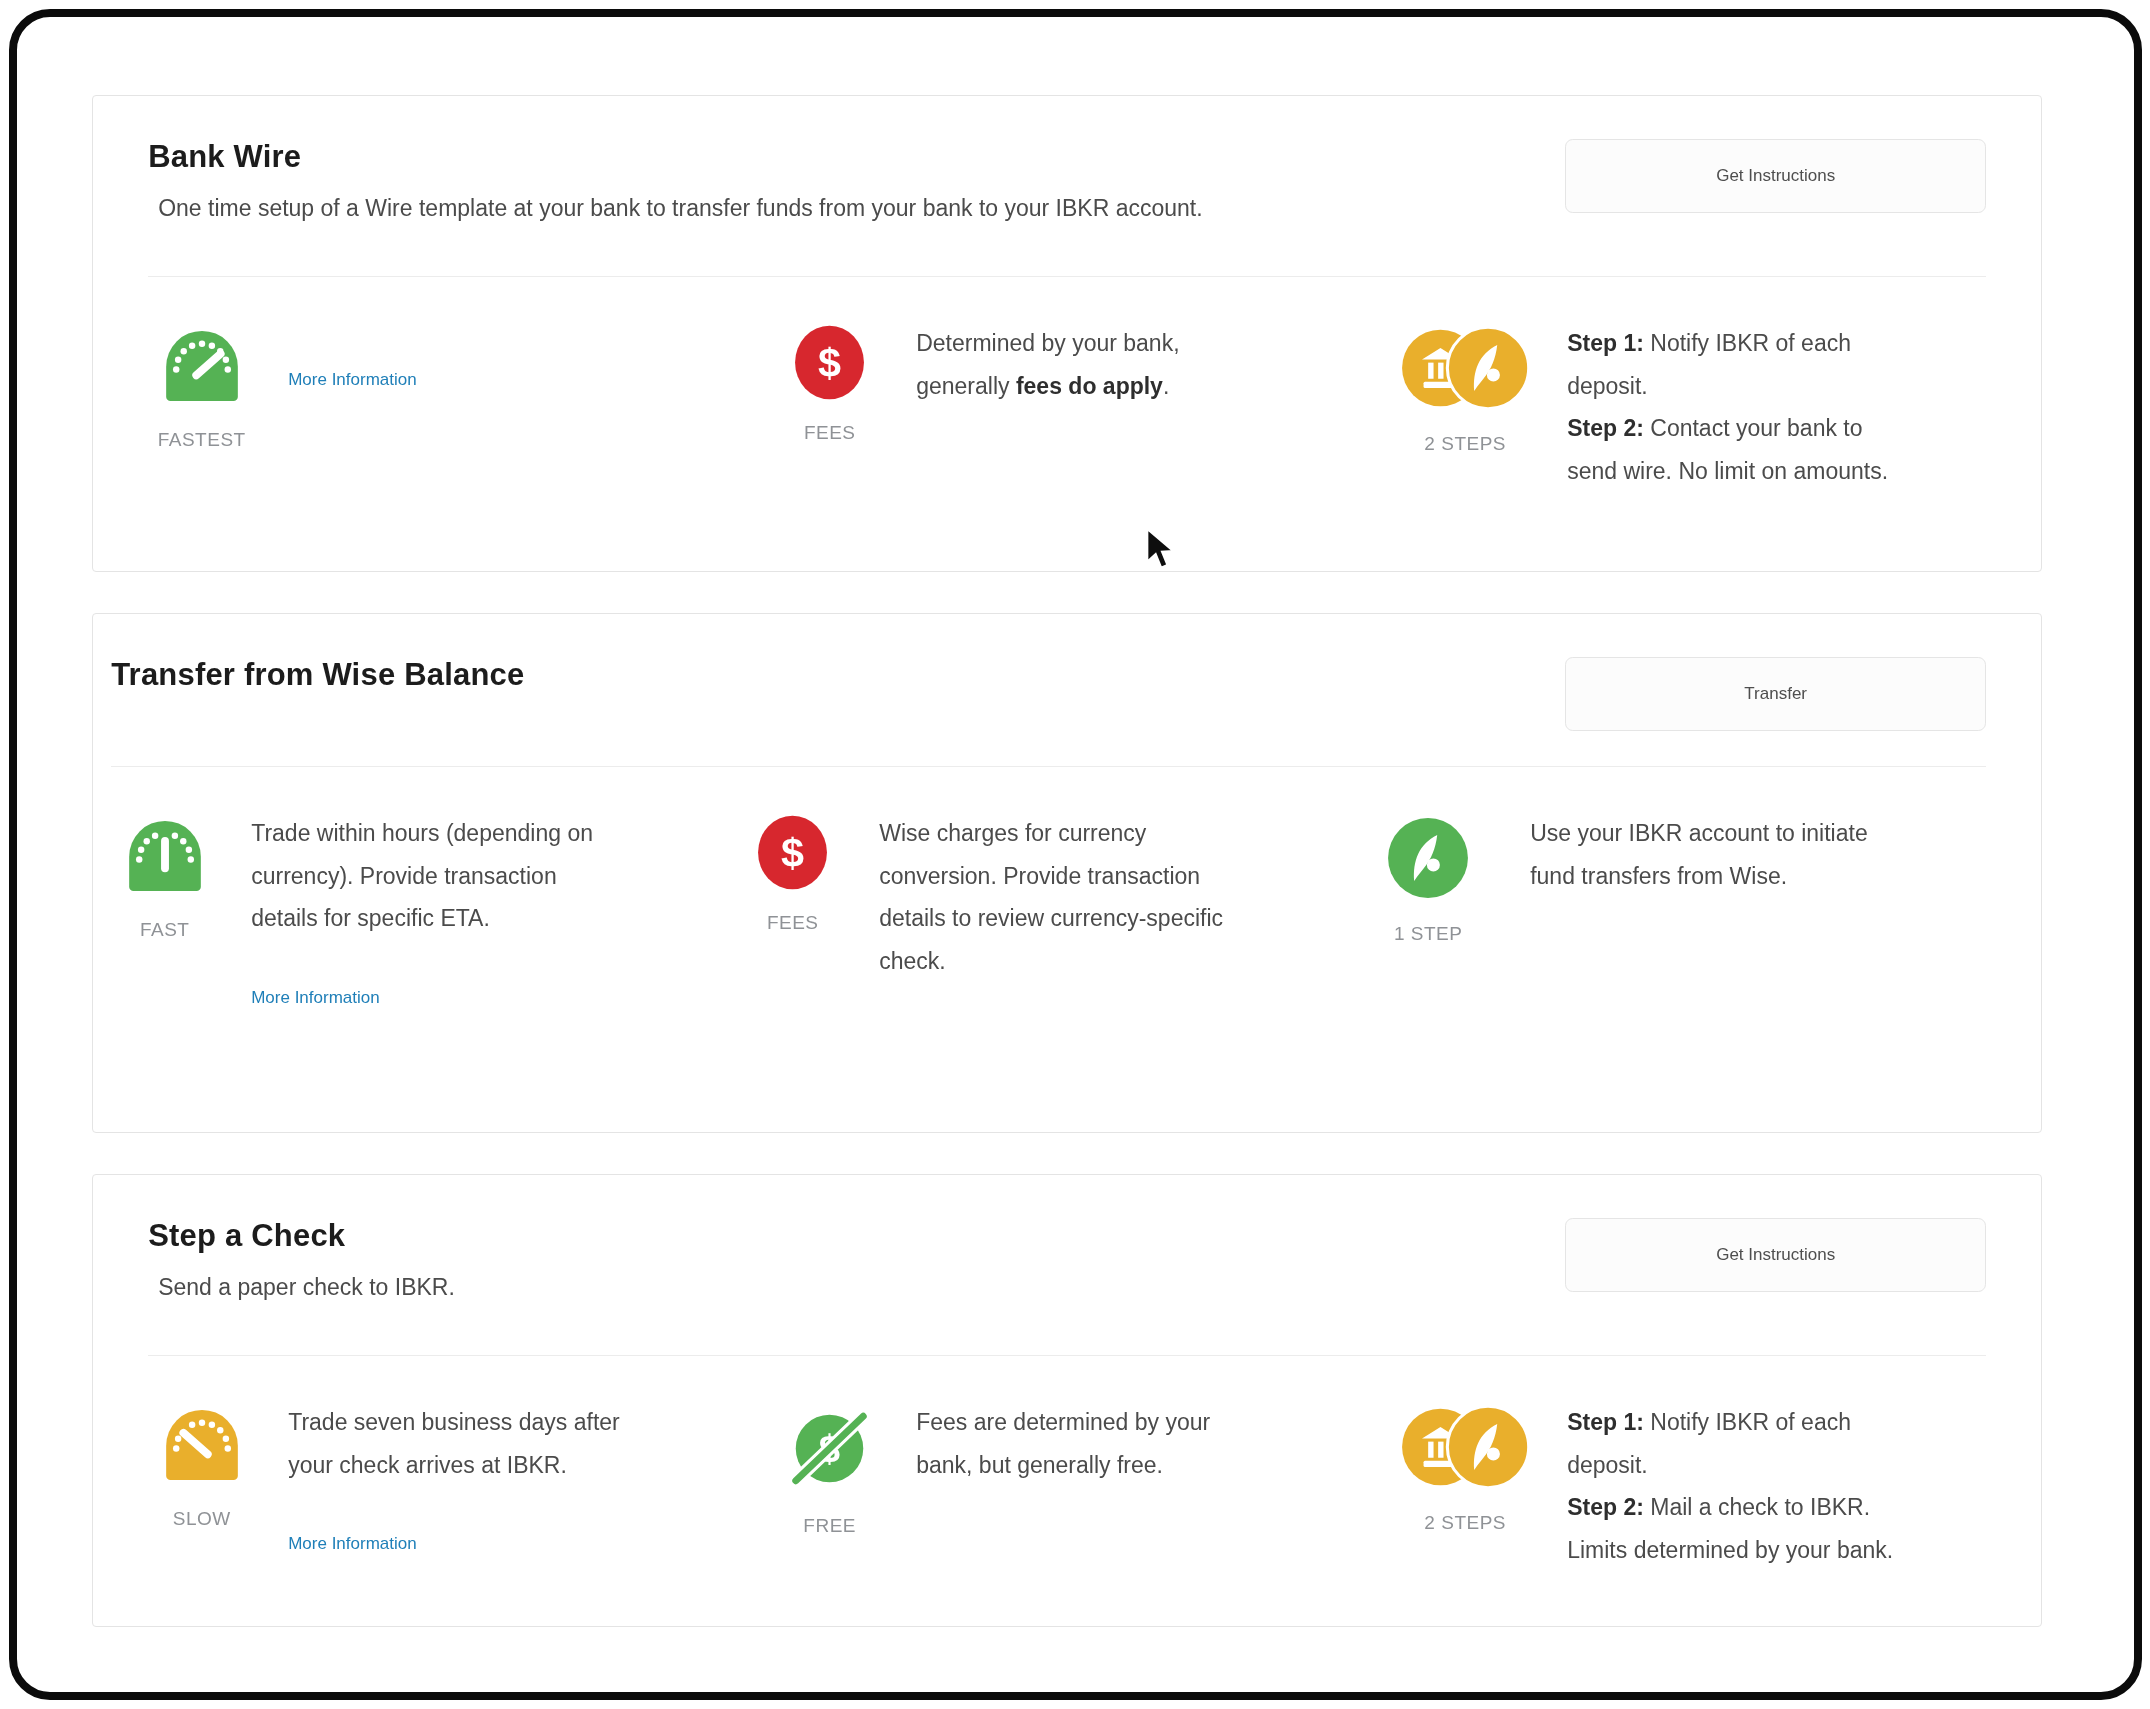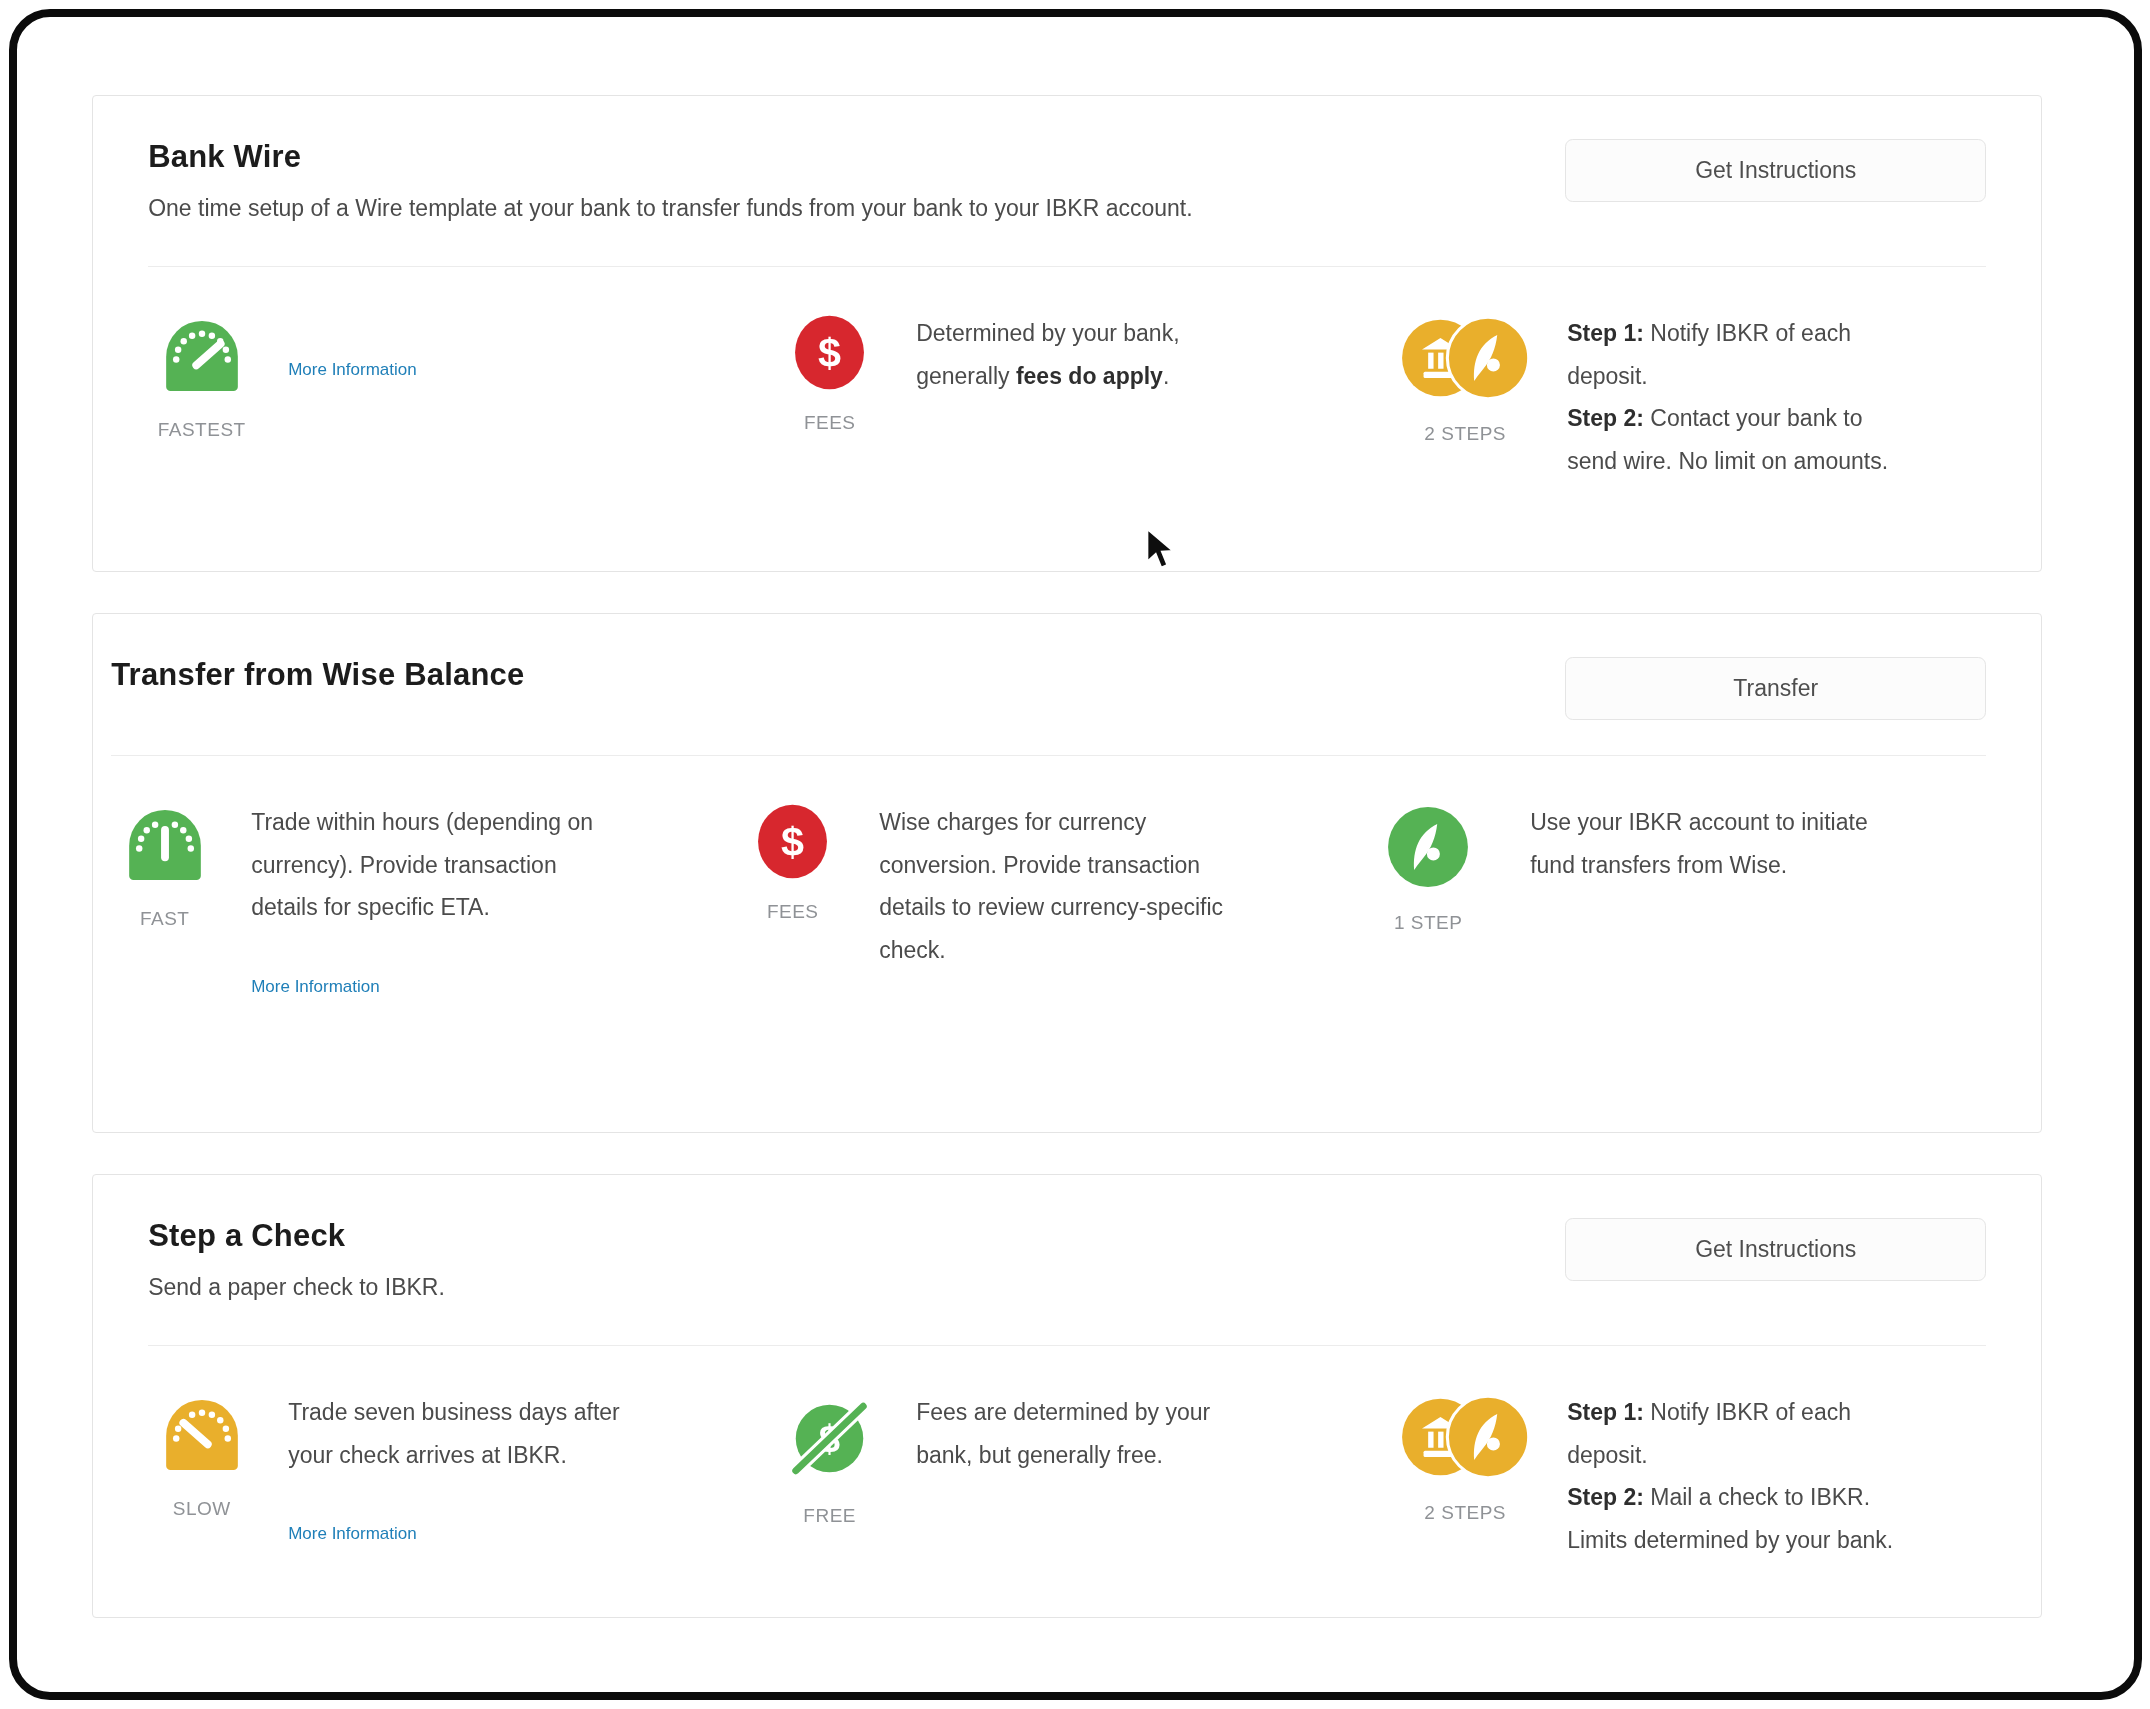--- a/index.html
+++ b/index.html
@@ -35,30 +35,30 @@
     padding-bottom: 35px;
     border-bottom: 1.5px solid var(--divider, #ececec);
   }
   .header-text { flex: 1; max-width: 1435px; }
   .card-title {
     margin: 0 0 12.3px;
     font-size: 31px; font-weight: 700; color: var(--title, #1c1c1c);
     letter-spacing: 0.2px;
   }
   .card-desc {
-    margin: 0;
+    margin: 10px;
     font-size: 23px; color: var(--text, #4b4b4b); line-height: 1.9;
   }
   .action-btn {
-    width: 421px; height: 63px; flex-shrink: 0;
+    width: 421px; height: 74px; flex-shrink: 0;
     border: 1.5px solid var(--button_border, #e5e5e5);
     border-radius: 7.7px;
     background: var(--button_bg, #fcfcfc);
     color: var(--button_text, #4e4e4e);
-    font-size: 23px;
+    font-size: 17px;
     font-family: "Liberation Sans", sans-serif;
     cursor: pointer;
   }
   .feature-row {
     display: grid;
     grid-template-columns: 107px 455px 107px 447px 138px 421px;
     column-gap: 33px;
     align-items: start;
     padding: 45px 0 55px;
   }

